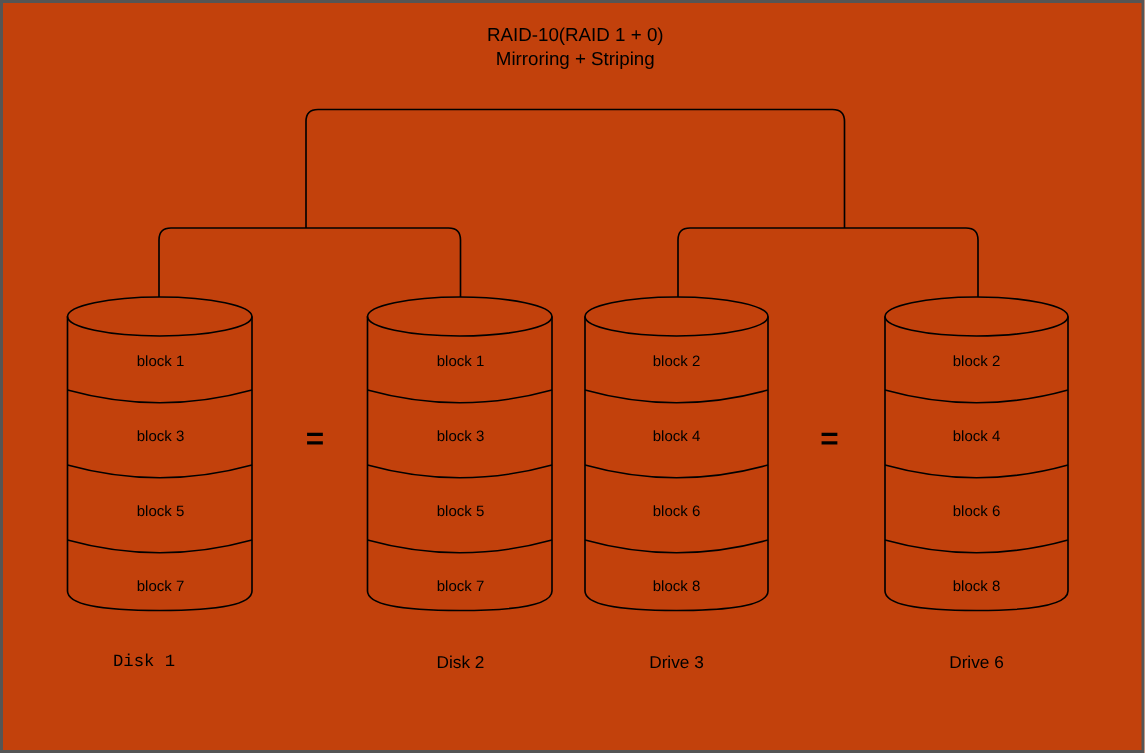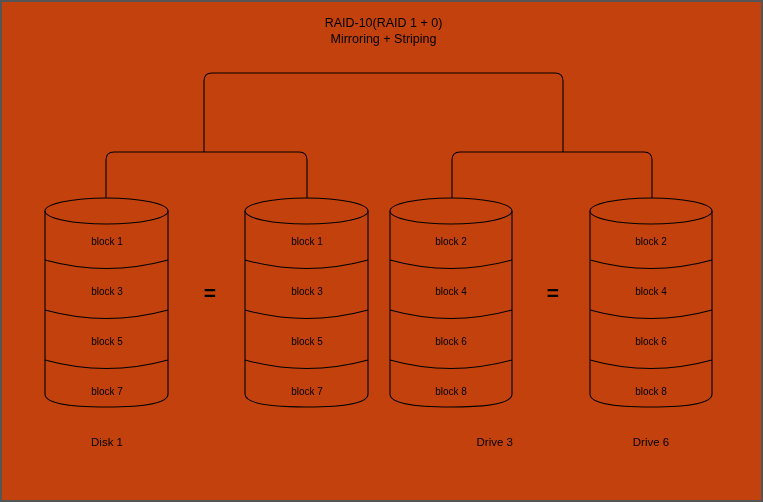--- a/index.html
+++ b/index.html
@@ -123,32 +123,33 @@
     <span class="title-line">Mirroring + Striping</span>
   </div>
 
   <div class="eq-sign" id="eq-1">=</div>
   <div class="eq-sign" id="eq-2">=</div>
 
   <div class="block-label" style="left:43px; top:233px;">block 1</div>
   <div class="block-label" style="left:43px; top:283px;">block 3</div>
   <div class="block-label" style="left:43px; top:333px;">block 5</div>
   <div class="block-label" style="left:43px; top:383px;">block 7</div>
-  <div class="disk-caption" style="left:43px;">Disk 1</div>
+  <div class="disk-caption" style="left:32px;font-family:Liberation Mono, monospace;">Disk 1</div>
 
   <div class="block-label" style="left:243px; top:233px;">block 1</div>
   <div class="block-label" style="left:243px; top:283px;">block 3</div>
   <div class="block-label" style="left:243px; top:333px;">block 5</div>
   <div class="block-label" style="left:243px; top:383px;">block 7</div>
+  <div class="disk-caption" style="left:243px;">Disk 2</div>
 
   <div class="block-label" style="left:387px; top:233px;">block 2</div>
   <div class="block-label" style="left:387px; top:283px;">block 4</div>
   <div class="block-label" style="left:387px; top:333px;">block 6</div>
   <div class="block-label" style="left:387px; top:383px;">block 8</div>
-  <div class="disk-caption" style="left:387px;text-align:right;">Drive 3</div>
+  <div class="disk-caption" style="left:387px;">Drive 3</div>
 
   <div class="block-label" style="left:587px; top:233px;">block 2</div>
   <div class="block-label" style="left:587px; top:283px;">block 4</div>
   <div class="block-label" style="left:587px; top:333px;">block 6</div>
   <div class="block-label" style="left:587px; top:383px;">block 8</div>
   <div class="disk-caption" style="left:587px;">Drive 6</div>
 
 </div>
 
 </body></html>

